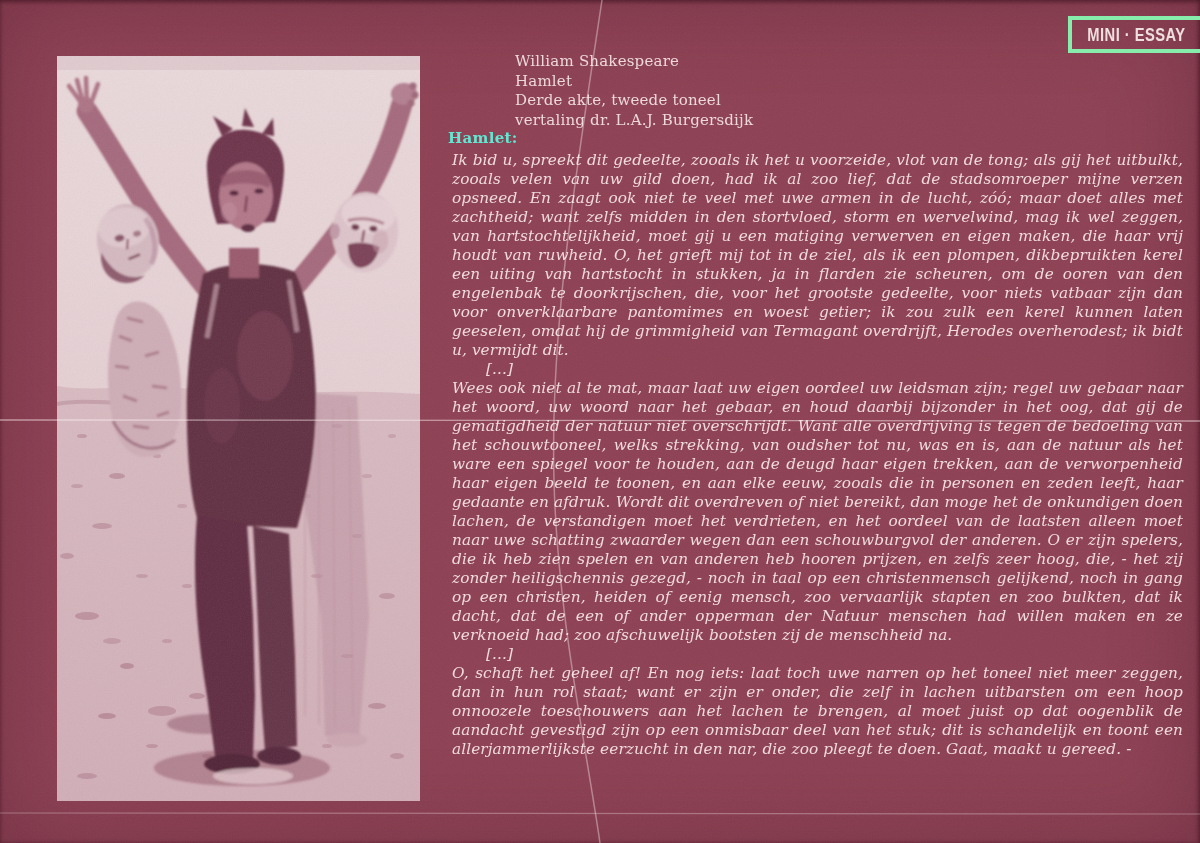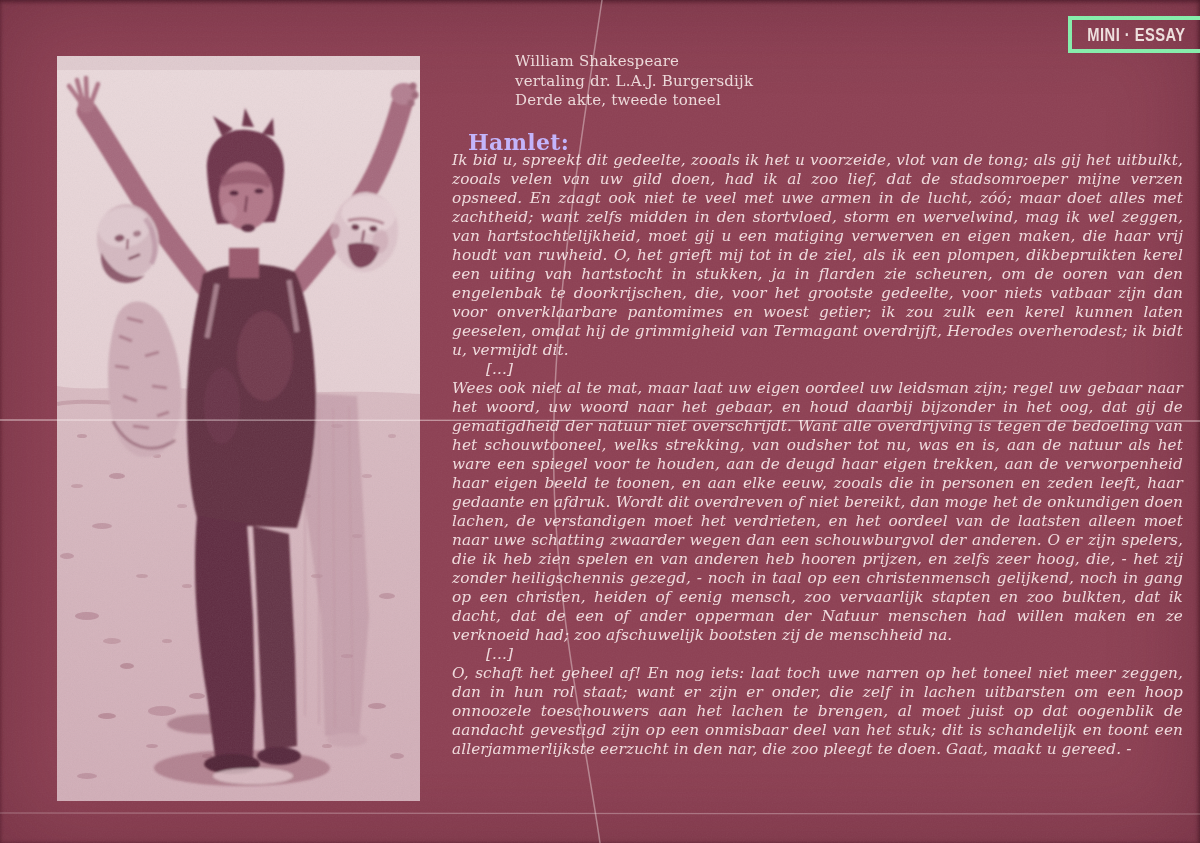--- a/index.html
+++ b/index.html
@@ -19,22 +19,22 @@
     color:#efe1df;font-family:"Liberation Sans", sans-serif;font-weight:bold;
     font-size:16px;letter-spacing:.5px;transform:scale(.92,1.12);white-space:nowrap;
   }
   
   .citation{
     position:absolute;left:515px;top:42px;color:#eedadb;
     font-size:15px;line-height:19.5px;letter-spacing:.2px;margin-top:10px;
   }
   
   .speaker{
-    position:absolute;left:468px;top:129px;color:#c4b5fd;
-    font-size:22px;font-weight:bold;letter-spacing:.3px;
+    position:absolute;left:448px;top:129px;color:#5eead4;
+    font-size:15px;font-weight:bold;letter-spacing:.3px;
   }
   
   .bodytext{
     position:absolute;left:452px;top:151px;width:731px;color:#f1dcde;
     font-size:15.3px;line-height:19px;font-style:italic;font-weight:normal;
     text-align:justify;letter-spacing:.1px;
   }
   .bodytext p{margin:0;padding:0;}
   .sep{padding-left:34px;text-align:left;}
   
@@ -188,22 +188,23 @@
 
     <rect x="0" y="0" width="363" height="745" filter="url(#pgrain)" fill="#6b3048" opacity=".55"></rect>
   </svg>
 
   <div class="badge">
     <span>MINI · ESSAY</span>
   </div>
 
   <div class="citation">
     <div>William Shakespeare</div>
+    <div>Hamlet</div>
+    <div>Derde akte, tweede toneel</div>
     <div>vertaling dr. L.A.J. Burgersdijk</div>
-    <div>Derde akte, tweede toneel</div>
   </div>
 
   <div class="speaker">Hamlet:</div>
 
   <div class="bodytext">
     <p>Ik bid u, spreekt dit gedeelte, zooals ik het u voorzeide, vlot van de tong; als gij het uitbulkt, zooals velen van uw gild doen, had ik al zoo lief, dat de stadsomroeper mijne verzen opsneed. En zaagt ook niet te veel met uwe armen in de lucht, zóó; maar doet alles met zachtheid; want zelfs midden in den stortvloed, storm en wervelwind, mag ik wel zeggen, van hartstochtelijkheid, moet gij u een matiging verwerven en eigen maken, die haar vrij houdt van ruwheid. O, het grieft mij tot in de ziel, als ik een plompen, dikbepruikten kerel een uiting van hartstocht in stukken, ja in flarden zie scheuren, om de ooren van den engelenbak te doorkrijschen, die, voor het grootste gedeelte, voor niets vatbaar zijn dan voor onverklaarbare pantomimes en woest getier; ik zou zulk een kerel kunnen laten geeselen, omdat hij de grimmigheid van Termagant overdrijft, Herodes overherodest; ik bidt u, vermijdt dit.</p>
     <div class="sep">[...]</div>
     <p>Wees ook niet al te mat, maar laat uw eigen oordeel uw leidsman zijn; regel uw gebaar naar het woord, uw woord naar het gebaar, en houd daarbij bijzonder in het oog, dat gij de gematigdheid der natuur niet overschrijdt. Want alle overdrijving is tegen de bedoeling van het schouwtooneel, welks strekking, van oudsher tot nu, was en is, aan de natuur als het ware een spiegel voor te houden, aan de deugd haar eigen trekken, aan de verworpenheid haar eigen beeld te toonen, en aan elke eeuw, zooals die in personen en zeden leeft, haar gedaante en afdruk. Wordt dit overdreven of niet bereikt, dan moge het de onkundigen doen lachen, de verstandigen moet het verdrieten, en het oordeel van de laatsten alleen moet naar uwe schatting zwaarder wegen dan een schouwburgvol der anderen. O er zijn spelers, die ik heb zien spelen en van anderen heb hooren prijzen, en zelfs zeer hoog, die, - het zij zonder heiligschennis gezegd, - noch in taal op een christenmensch gelijkend, noch in gang op een christen, heiden of eenig mensch, zoo vervaarlijk stapten en zoo bulkten, dat ik dacht, dat de een of ander opperman der Natuur menschen had willen maken en ze verknoeid had; zoo afschuwelijk bootsten zij de menschheid na.</p>
     <div class="sep">[...]</div>
     <p>O, schaft het geheel af! En nog iets: laat toch uwe narren op het toneel niet meer zeggen, dan in hun rol staat; want er zijn er onder, die zelf in lachen uitbarsten om een hoop onnoozele toeschouwers aan het lachen te brengen, al moet juist op dat oogenblik de aandacht gevestigd zijn op een onmisbaar deel van het stuk; dit is schandelijk en toont een allerjammerlijkste eerzucht in den nar, die zoo pleegt te doen. Gaat, maakt u gereed. -</p>

